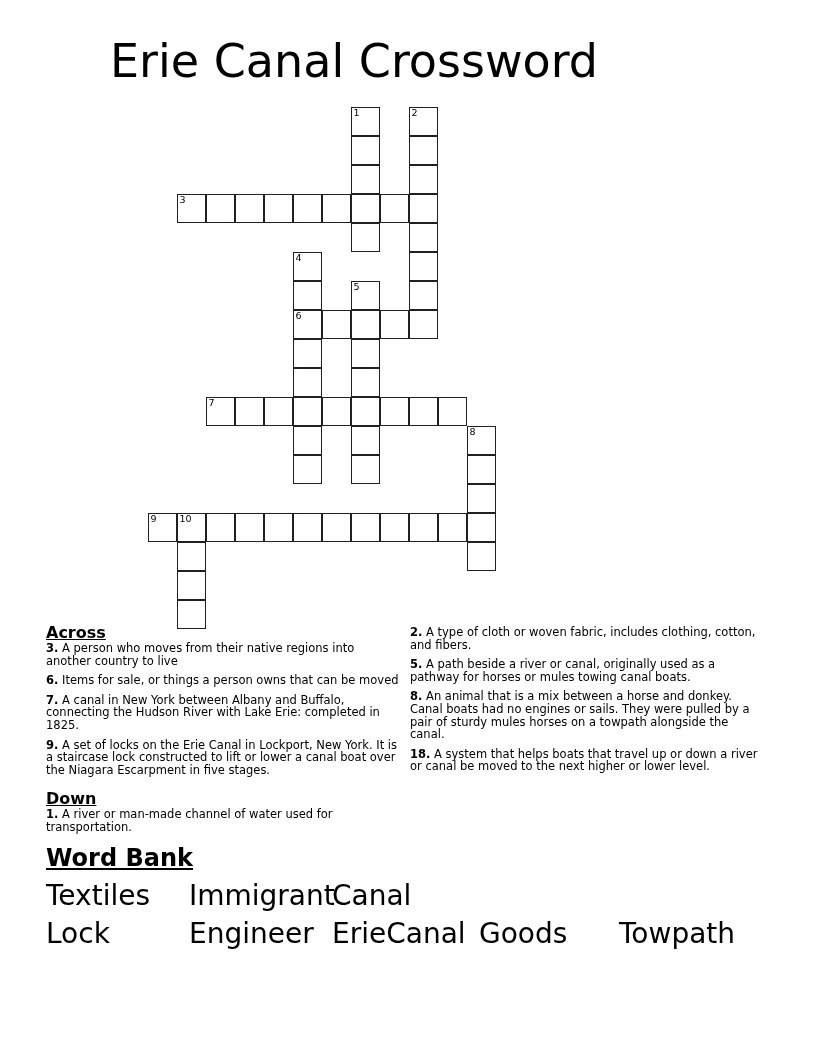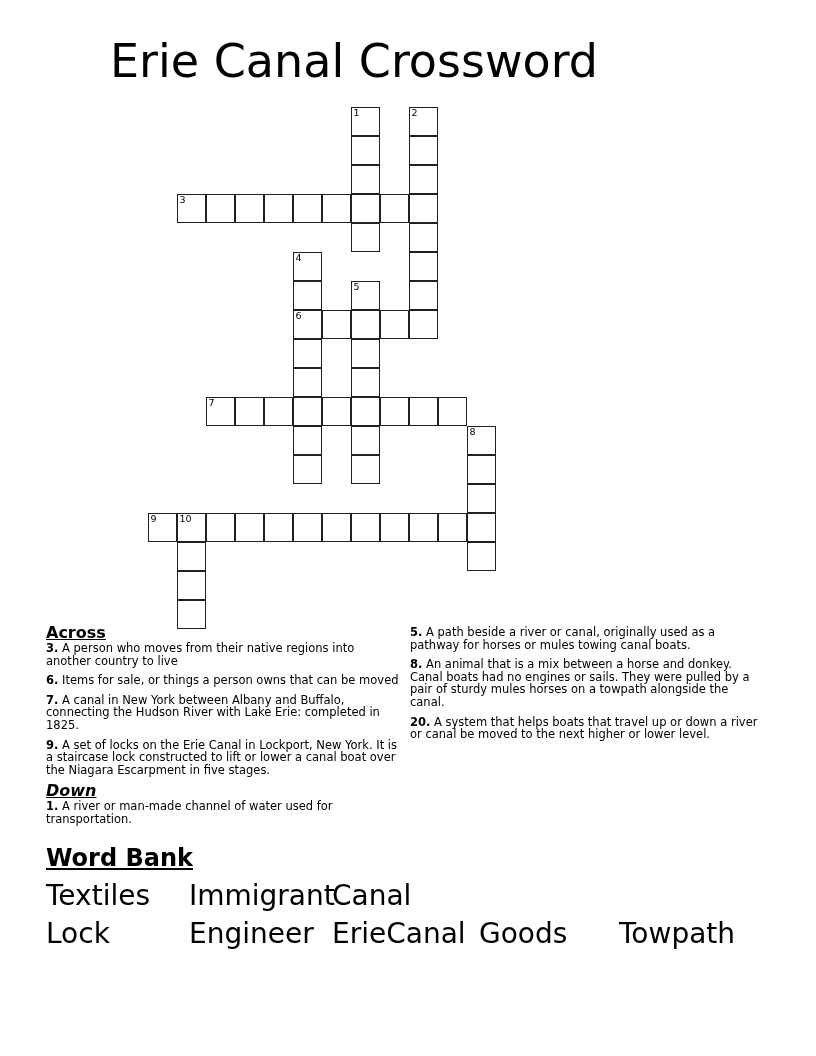--- a/index.html
+++ b/index.html
@@ -74,21 +74,21 @@
   #clue-col-left  { left: 0px; }
   #clue-col-right { left: 364px; }
 
   .clue-heading {
     font-size: 16px;
     font-weight: bold;
     text-decoration: underline;
     margin: 0 0 3px 0;
     line-height: 13px;
   }
-  .clue-heading.down-heading { margin-top: 8px; font-style: italic; }
+  .clue-heading.down-heading { margin-top: 16px; }
   .clue-item {
     font-size: 11.5px;
     line-height: 12.6px;
     margin: 0 0 7px 0;
   }
   .clue-num {
     font-weight: bold;
   }
 
   
@@ -220,23 +220,24 @@
         <div class="clue-item"><span class="clue-num">7.</span><span> A canal in New York between Albany and Buffalo, connecting the Hudson River with Lake Erie: completed in 1825.</span></div>
         <div class="clue-item"><span class="clue-num">9.</span><span> A set of locks on the Erie Canal in Lockport, New York. It is a staircase lock constructed to lift or lower a canal boat over the Niagara Escarpment in five stages.</span></div>
       </div>
     <div class="clue-heading down-heading">Down</div>
     <div id="down-list-left">
         <div class="clue-item"><span class="clue-num">1.</span><span> A river or man-made channel of water used for transportation.</span></div>
       </div>
   </div>
   <div class="clue-col" id="clue-col-right">
     <div id="down-list-right">
+        <div class="clue-item"><span class="clue-num">2.</span><span> A type of cloth or woven fabric, includes clothing, cotton, and fibers.</span></div>
         <div class="clue-item"><span class="clue-num">5.</span><span> A path beside a river or canal, originally used as a pathway for horses or mules towing canal boats.</span></div>
         <div class="clue-item"><span class="clue-num">8.</span><span> An animal that is a mix between a horse and donkey. Canal boats had no engines or sails. They were pulled by a pair of sturdy mules horses on a towpath alongside the canal.</span></div>
-        <div class="clue-item"><span class="clue-num">20.</span><span> A system that helps boats that travel up or down a river or canal be moved to the next higher or lower level.</span></div>
+        <div class="clue-item"><span class="clue-num">18.</span><span> A system that helps boats that travel up or down a river or canal be moved to the next higher or lower level.</span></div>
       </div>
   </div>
 </div>
 
 <div id="word-bank">
   <div id="word-bank-title">Word Bank</div>
   <div id="word-bank-rows">
       <div class="wb-row">
         <div class="wb-word wb-c0">Textiles</div>
         <div class="wb-word wb-c1">Immigrant</div>

